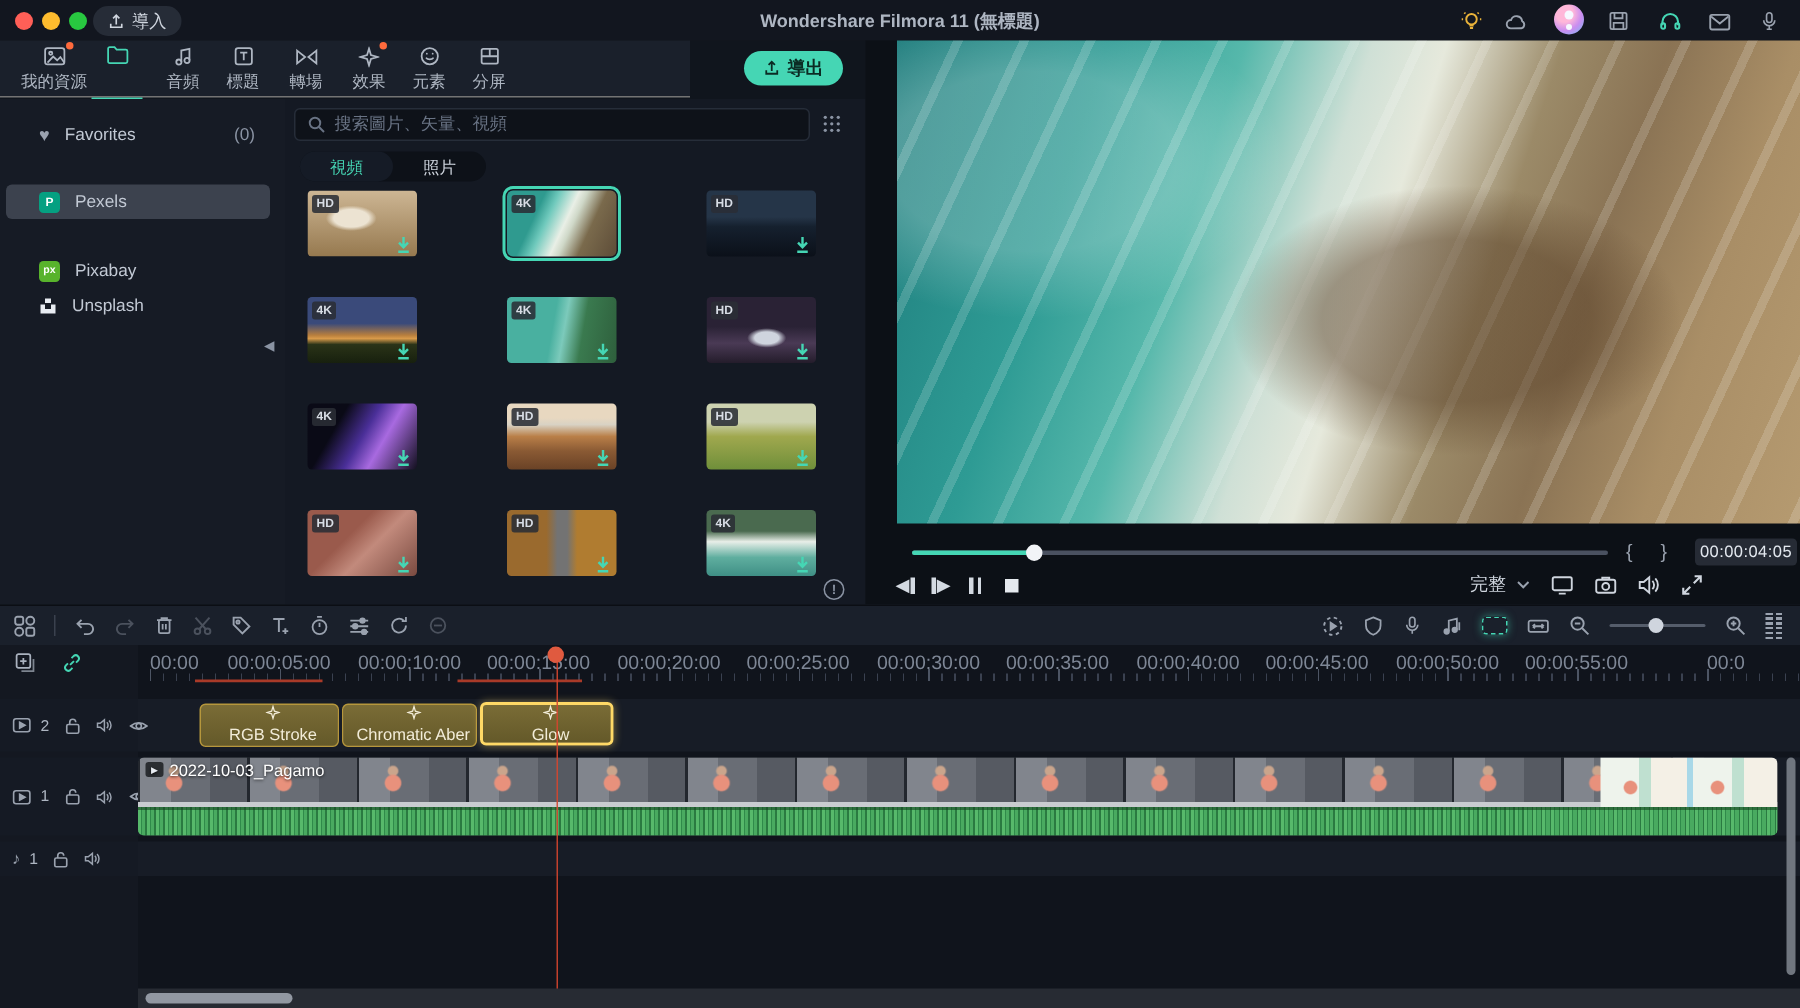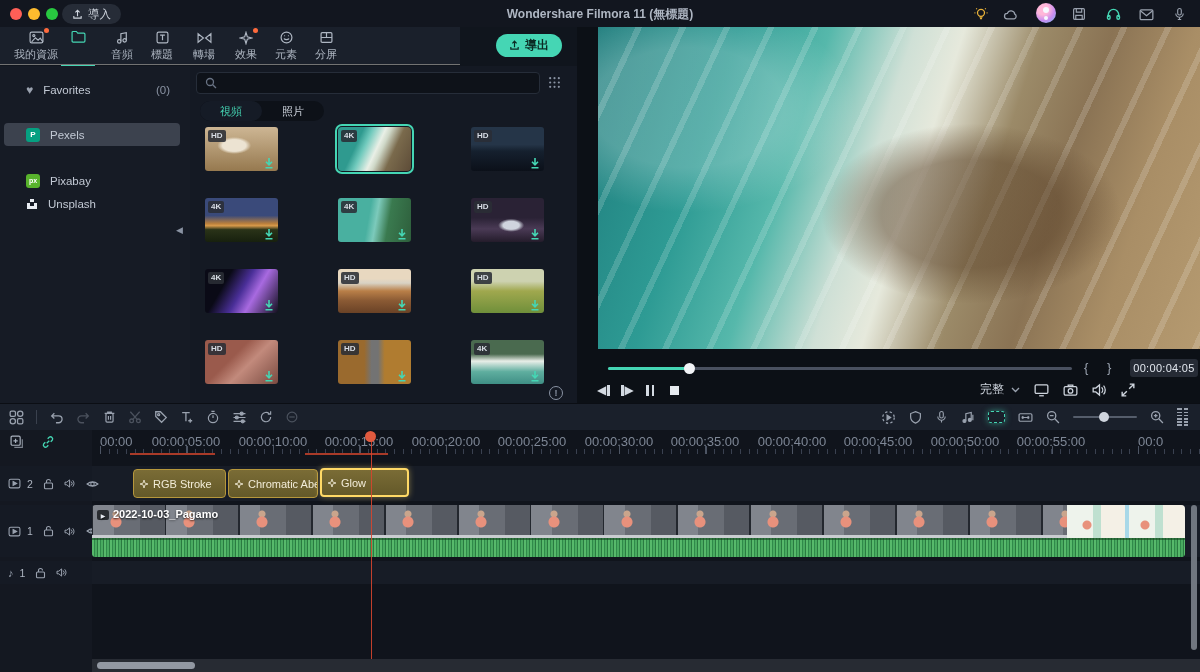--- a/index.html
+++ b/index.html
@@ -122,42 +122,42 @@
     background:repeating-linear-gradient(90deg,#3a4150 0 1px,transparent 1px 8.65px); }
   #ticks-major { position:absolute; left:8px; right:0; bottom:1px; height:8px;
     background:repeating-linear-gradient(90deg,#4d5564 0 1px,transparent 1px 86.5px); }
   .rendered { position:absolute; bottom:0; height:2px; background:#a93a28; }
   .lane { position:absolute; left:92px; width:1108px; background:#171c26; }
   .hrow { position:absolute; left:0; width:92px; background:#151a24; display:flex; align-items:center; gap:10px; padding-left:8px; }
   .tracknum { font-size:10.5px; color:#aeb6c2; margin-left:3px; }
   .ticon { display:flex; align-items:center; gap:3px; }
 
   .fx-clip { position:absolute; top:3px; height:29px; border-radius:4px; background:linear-gradient(180deg,#7a6c36,#645929);
-    border:1px solid #b6973c; display:flex; align-items:center; gap:4px; padding-left:5px; overflow:hidden; }
+    border:1px solid #b6973c; display:flex; align-items:center; gap:4px; padding-left:5px; overflow:hidden;flex-direction:column; }
   .fx-clip .fxlabel { font-size:11px; color:#f2ecd8; white-space:nowrap; }
   .fx-clip.sel { border:2px solid #ffd966; box-shadow:0 0 6px rgba(255,217,102,.45); }
 
   #video-clip { position:absolute; left:0; top:0; width:1093px; height:52px; border-radius:4px; overflow:hidden; background:#2a2e35; }
   #clip-thumbs { position:absolute; left:0; top:0; width:1093px; height:33px;
     background-image:
       radial-gradient(circle at 24px 17px, #e8917c 0 5px, transparent 6px),
       radial-gradient(circle at 24px 9px, #caa58c 0 3px, transparent 4px),
       linear-gradient(0deg,#c9ccd0 0 3px,transparent 3px),
       repeating-linear-gradient(90deg,#23272e 0 1.5px,#81858d 1.5px 22px,#696d75 22px 48px,#565a62 48px 73px);
     background-size:73px 33px,73px 33px,auto,auto; background-repeat:repeat-x,repeat-x,no-repeat,repeat; }
   #clip-thumbs-end { position:absolute; right:0; top:0; width:118px; height:33px;
     background:
       radial-gradient(circle at 20px 20px,#e8917c 0 4px,transparent 5px),
       radial-gradient(circle at 78px 20px,#e8917c 0 4px,transparent 5px),
       repeating-linear-gradient(90deg,#eef3ec 0 26px,#bfe0d0 26px 34px,#f4f0e6 34px 58px,#a8d8e8 58px 62px); }
   #clip-wave { position:absolute; left:0; bottom:0; width:1093px; height:19px; background:#3f9a55;
     background-image:repeating-linear-gradient(90deg,#57b96b 0 2px,#2f8a4a 2px 3px,#49aa60 3px 5px,#2a7a41 5px 6px);
     box-shadow:inset 0 2px 0 rgba(20,60,30,.55); }
-  #clip-label { position:absolute; left:5px; top:3px; display:flex; align-items:flex-end; gap:4px; font-size:11px; color:#fff;
-    text-shadow:0 1px 2px rgba(0,0,0,.8);font-weight:bold; }
+  #clip-label { position:absolute; left:5px; top:3px; display:flex; align-items:flex-start; gap:4px; font-size:11px; color:#fff;
+    text-shadow:0 1px 2px rgba(0,0,0,.8); }
   .clip-play { width:12px; height:10px; background:rgba(20,22,26,.8); border-radius:2px; color:#e8ecf2; font-size:6px;
     display:flex; align-items:center; justify-content:center; }
 
   #playhead-line { position:absolute; left:371px; top:2px; width:1px; height:234px; background:rgba(214,69,47,.9); }
   #playhead-cap { position:absolute; left:365px; top:1px; width:11px; height:11px; border-radius:50%; background:#e05a3f; }
 
   #hscroll { position:absolute; left:92px; top:229px; width:1108px; height:13px; background:#272b33; }
   #hscroll .hthumb { position:absolute; left:5px; top:3px; width:98px; height:7px; border-radius:4px; background:#9298a2; }
   #vscroll { position:absolute; left:1191px; top:75px; width:6px; height:145px; border-radius:3px; background:#70767f; }
 </style>
@@ -327,20 +327,21 @@
   <span id="collapse">◀</span>
 
   <div id="librarea">
     <div id="searchbar">
       <span>
           <svg width="12" height="12" viewBox="0 0 12 12" fill="none" stroke="#697384" stroke-width="1.3">
             <circle cx="5" cy="5" r="3.5"></circle>
             <path d="M7.7 7.7L11 11"></path>
           </svg>
         </span>
+      <input type="text" placeholder="搜索圖片、矢量、視頻" style="">
     </div>
     <span id="grid9">
       <svg width="13" height="13" viewBox="0 0 12 12" fill="#8a93a3">
           <circle cx="2" cy="2" r="1"></circle>
           <circle cx="6" cy="2" r="1"></circle>
           <circle cx="10" cy="2" r="1"></circle>
           <circle cx="2" cy="6" r="1"></circle>
           <circle cx="6" cy="6" r="1"></circle>
           <circle cx="10" cy="6" r="1"></circle>
           <circle cx="2" cy="10" r="1"></circle>

